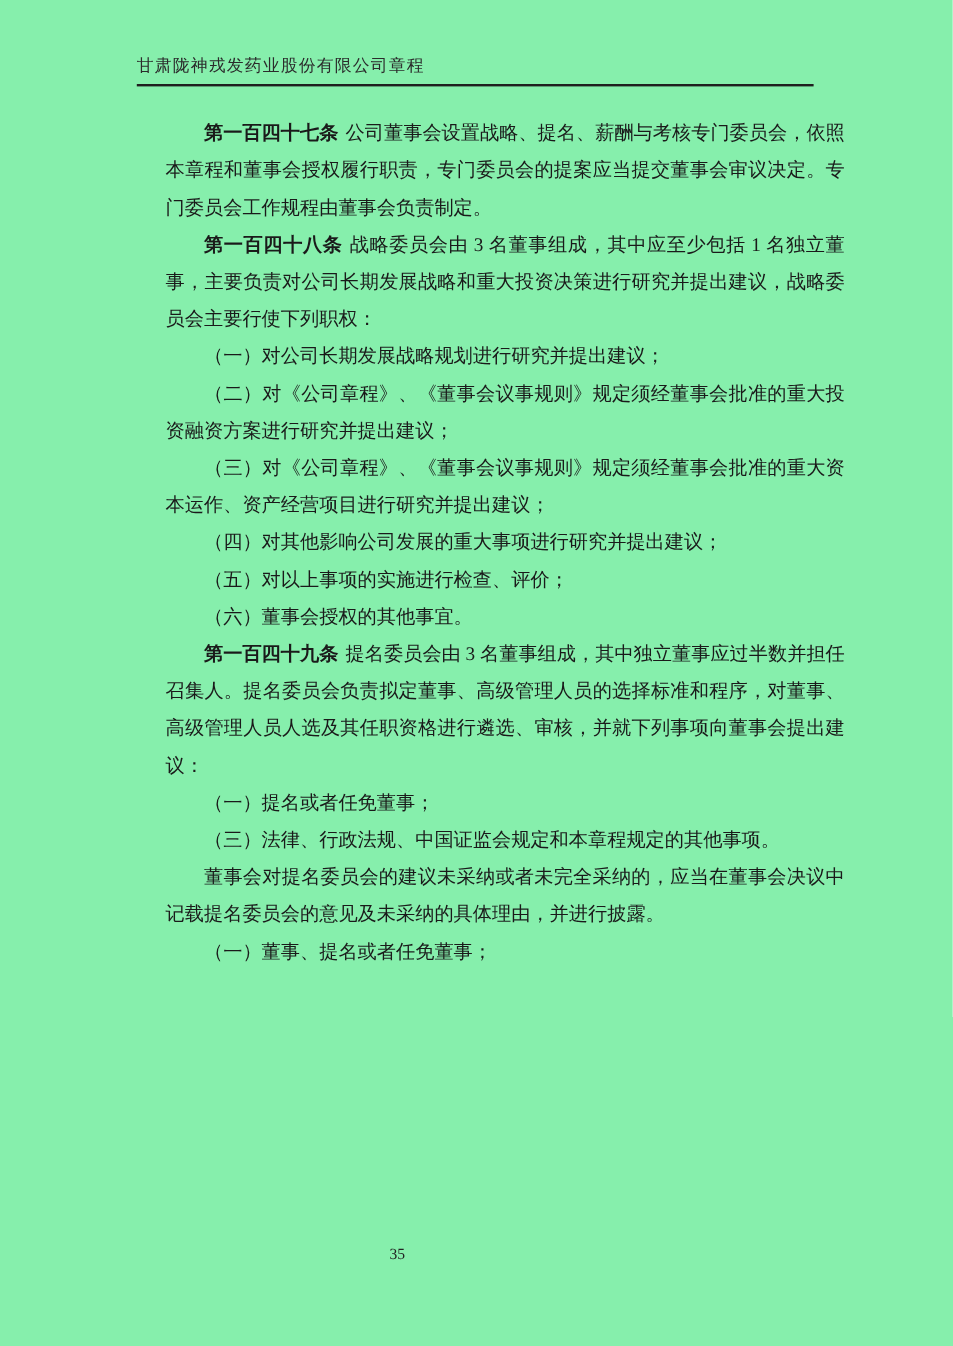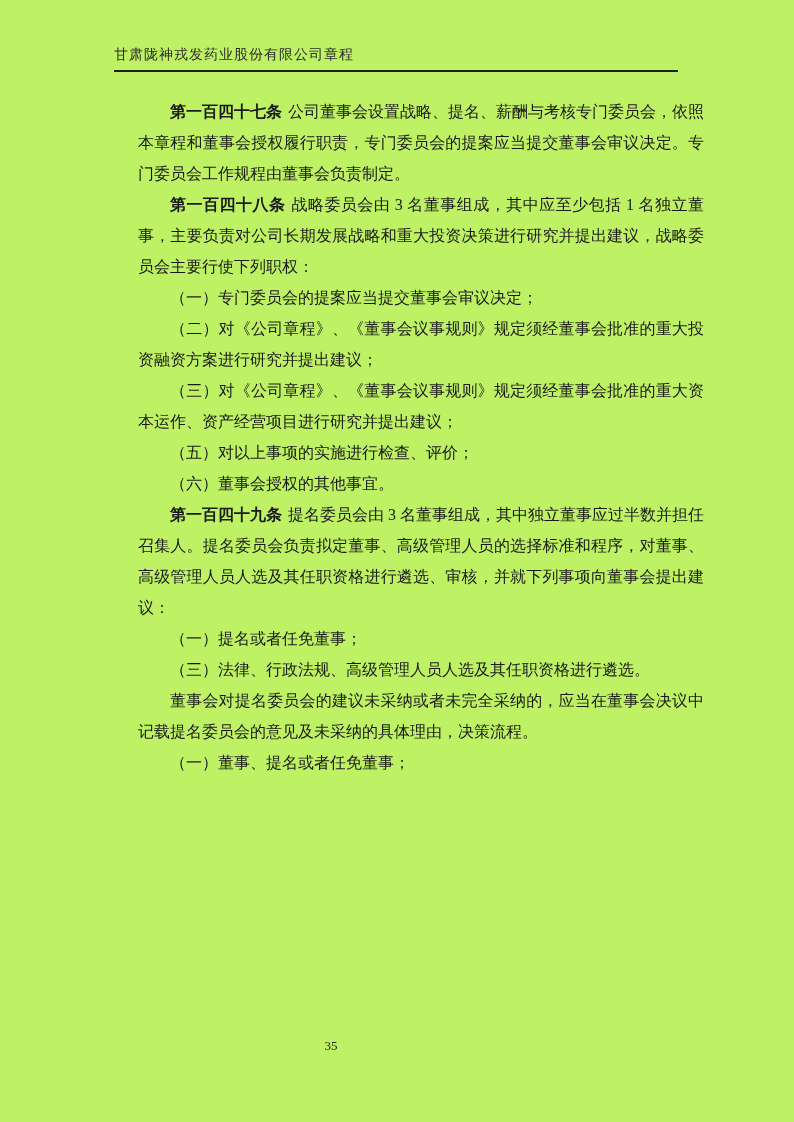--- a/index.html
+++ b/index.html
@@ -4,21 +4,21 @@
 <style>
   html, body {
     margin: 0;
     padding: 0;
     background: #ffffff;
   }
   .page {
     position: relative;
     width: 794px;
     height: 1122px;
-    background: #bef264;
+    background: #86efac;
     font-family: "Liberation Serif", "DejaVu Serif", serif;
     color: #1a1a1a;
     overflow: hidden;
   }
   .header {
     position: absolute;
     left: 114px;
     top: 46px;
     width: 564px;
   }
@@ -64,28 +64,29 @@
 <body>
 
 <div class="page">
   <div class="header">
     <div class="header-title">甘肃陇神戎发药业股份有限公司章程</div>
   </div>
 
   <div class="body" id="body-container">
       <div class="para"><span class="art-num">第一百四十七条</span>公司董事会设置战略、提名、薪酬与考核专门委员会，依照本章程和董事会授权履行职责，专门委员会的提案应当提交董事会审议决定。专门委员会工作规程由董事会负责制定。</div>
       <div class="para"><span class="art-num">第一百四十八条</span>战略委员会由 3 名董事组成，其中应至少包括 1 名独立董事，主要负责对公司长期发展战略和重大投资决策进行研究并提出建议，战略委员会主要行使下列职权：</div>
-      <div class="para">（一）专门委员会的提案应当提交董事会审议决定；</div>
+      <div class="para">（一）对公司长期发展战略规划进行研究并提出建议；</div>
       <div class="para">（二）对《公司章程》、《董事会议事规则》规定须经董事会批准的重大投资融资方案进行研究并提出建议；</div>
       <div class="para">（三）对《公司章程》、《董事会议事规则》规定须经董事会批准的重大资本运作、资产经营项目进行研究并提出建议；</div>
+      <div class="para">（四）对其他影响公司发展的重大事项进行研究并提出建议；</div>
       <div class="para">（五）对以上事项的实施进行检查、评价；</div>
       <div class="para">（六）董事会授权的其他事宜。</div>
       <div class="para"><span class="art-num">第一百四十九条</span>提名委员会由 3 名董事组成，其中独立董事应过半数并担任召集人。提名委员会负责拟定董事、高级管理人员的选择标准和程序，对董事、高级管理人员人选及其任职资格进行遴选、审核，并就下列事项向董事会提出建议：</div>
       <div class="para">（一）提名或者任免董事；</div>
-      <div class="para">（三）法律、行政法规、高级管理人员人选及其任职资格进行遴选。</div>
-      <div class="para">董事会对提名委员会的建议未采纳或者未完全采纳的，应当在董事会决议中记载提名委员会的意见及未采纳的具体理由，决策流程。</div>
+      <div class="para">（三）法律、行政法规、中国证监会规定和本章程规定的其他事项。</div>
+      <div class="para">董事会对提名委员会的建议未采纳或者未完全采纳的，应当在董事会决议中记载提名委员会的意见及未采纳的具体理由，并进行披露。</div>
       <div class="para">（一）董事、提名或者任免董事；</div>
     </div>
 
   <div class="footer">
     <span class="page-number">35</span>
   </div>
 </div>
 
 </body></html>

